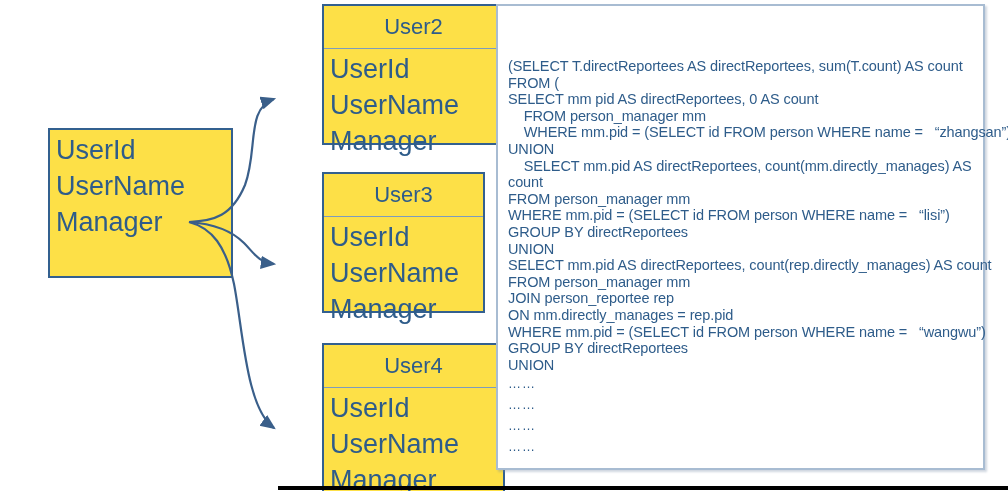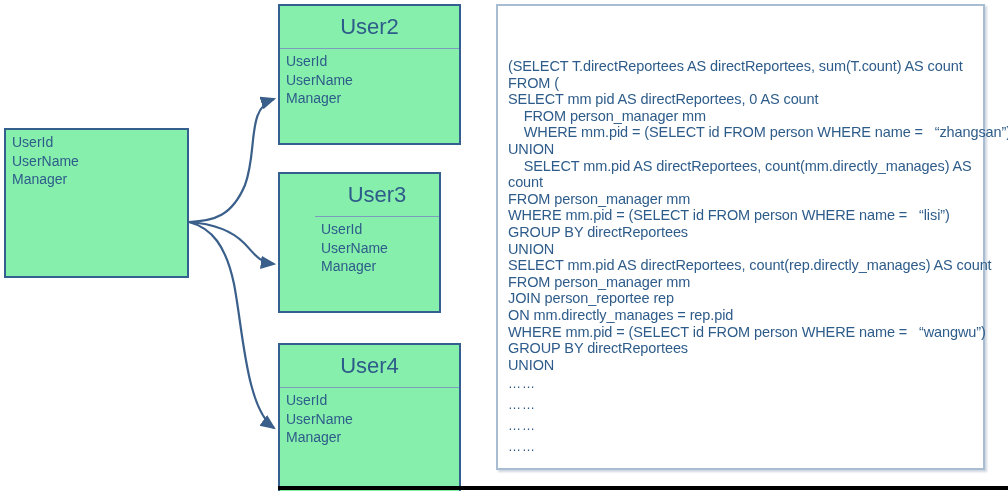--- a/index.html
+++ b/index.html
@@ -14,48 +14,49 @@
     overflow: hidden;
     font-family: "Liberation Sans", sans-serif;
     -webkit-font-smoothing: antialiased;
   }
 
   
   .entity {
     position: absolute;
     box-sizing: border-box;
     border: 2px solid #33608F;
-    background: #86efac;
+    background: #fde047;
+    margin-left: 44px;
   }
   .entity-header {
     box-sizing: border-box;
     border-bottom: 1.5px solid #7D9CBD;
     text-align: center;
     color: #2E5C8A;
     font-size: 22px;
     line-height: 1;
     display: flex;
     align-items: center;
     justify-content: center;
   }
   .entity-body {
     box-sizing: border-box;
     padding: 3px 0 0 6px;
     color: #2E5C8A;
-    font-size: 14px;
+    font-size: 27px;
     line-height: 1.33;
   }
   .entity-field {
     white-space: nowrap;
   }
 
   #box-user1 { left: 4px;   top: 128px; width: 185px; height: 150px; }
   #box-user1 .entity-header { height: 50px; }
   #box-user2 { left: 278px; top: 4px;   width: 183px; height: 141px; }
-  #box-user3 { left: 278px; top: 172px; width: 163px; height: 141px; padding-left: 35px; }
+  #box-user3 { left: 278px; top: 172px; width: 163px; height: 141px; }
   #box-user4 { left: 278px; top: 343px; width: 183px; height: 167px; }
   #box-user2 .entity-header,
   #box-user3 .entity-header,
   #box-user4 .entity-header { height: 43px; }
 
   
   #connector-layer {
     position: absolute;
     left: 0; top: 0;
     width: 1008px;

